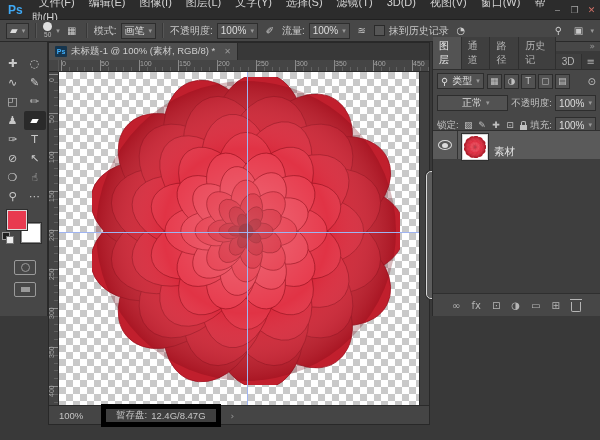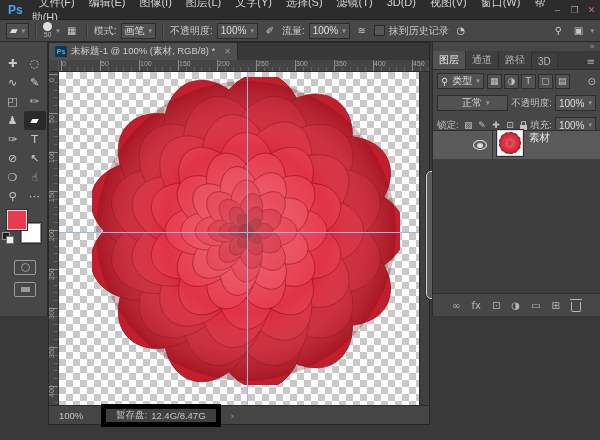--- a/index.html
+++ b/index.html
@@ -105,21 +105,21 @@
   .ficon{width:15px;height:15px;background:#525252;border:1px solid #2d2d2d;display:flex;align-items:center;
          justify-content:center;font-size:9px;color:#c0c0c0;box-sizing:border-box;font-family:"DejaVu Sans",sans-serif;}
   .plabel{font-size:9.5px;color:#c2c2c2;white-space:nowrap;}
   .licon{width:13px;height:13px;display:flex;align-items:center;justify-content:center;font-size:9px;color:#c0c0c0;
          font-family:"DejaVu Sans",sans-serif;}
   .lockicon{width:7px;height:5px;background:#c0c0c0;position:relative;margin-top:4px;}
   .lockicon::before{content:'';position:absolute;top:-4px;left:1px;width:3px;height:3px;border:1px solid #c0c0c0;
          border-bottom:none;border-radius:2px 2px 0 0;}
   #layerlist{position:absolute;left:0;right:0;top:88px;bottom:22px;background:#3e3e3e;
              border-top:1px solid #2f2f2f;border-bottom:1px solid #2f2f2f;}
-  .layer-row{height:28px;display:flex;align-items:flex-start;padding-left:35px;}
+  .layer-row{height:28px;display:flex;align-items:flex-end;}
   .layer-row.selected{background:#5a5a5a;}
   .eye-cell{width:24px;height:100%;border-right:1px solid #333;display:flex;align-items:center;justify-content:center;}
   .eye{width:12px;height:8px;border:1px solid #dcdcdc;border-radius:50%;position:relative;}
   .eye::after{content:'';position:absolute;left:3px;right:3px;top:1.5px;bottom:1.5px;background:#dcdcdc;border-radius:50%;}
   .thumb{width:24px;height:24px;background:#ffffff;margin:0 7px 0 5px;outline:1px solid #d8d8d8;
          box-shadow:0 0 0 2px #2f2f2f;position:relative;overflow:hidden;}
   .thumb svg{position:absolute;left:1px;top:1px;}
   .layer-name{font-size:10.5px;color:#e4e4e4;}
   #panel-bottom{position:absolute;left:0;right:0;bottom:0;height:22px;display:flex;align-items:center;
                 justify-content:center;gap:11px;color:#b5b5b5;}
@@ -363,20 +363,21 @@
 
   <div id="paneldock">
     <div id="dockheader">
       <span class="icon">»</span>
     </div>
     <div id="ptabs">
       <span id="ptab-list" style="display:flex;align-items:flex-end;">
           <span class="ptab active">图层</span>
           <span class="ptab">通道</span>
           <span class="ptab">路径</span>
+          <span class="ptab">历史记</span>
           <span class="ptab">3D</span>
         </span>
       <span id="panelmenu" class="icon">≡</span>
     </div>
     <div class="prow">
       <span class="combo">
         <span class="icon">⚲</span>
         <span>类型</span>
         <span class="caret icon">▾</span>
       </span>

